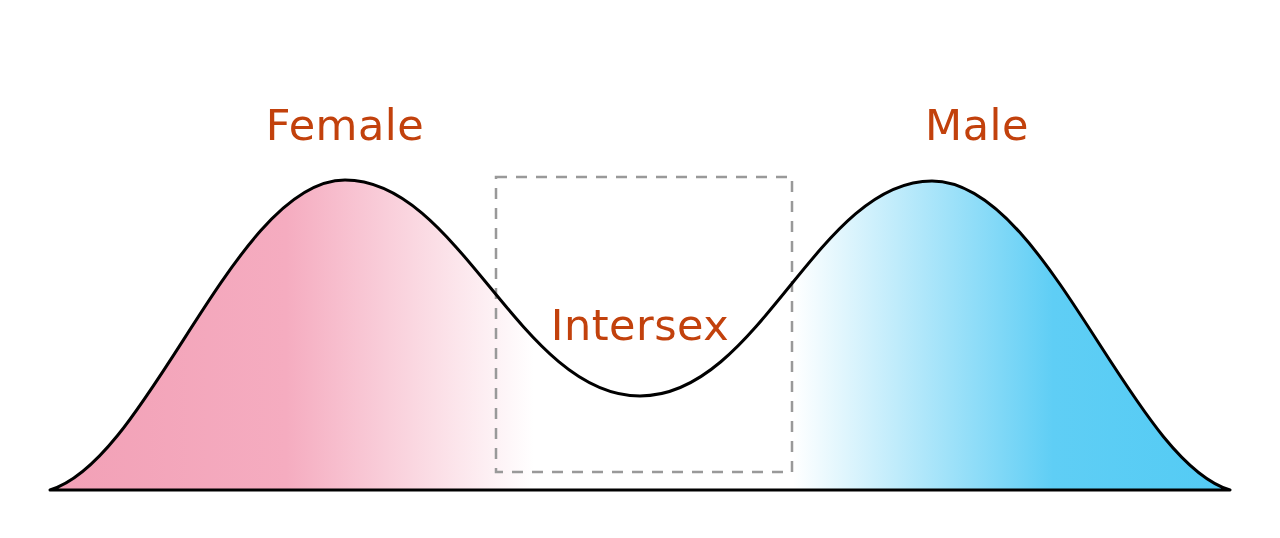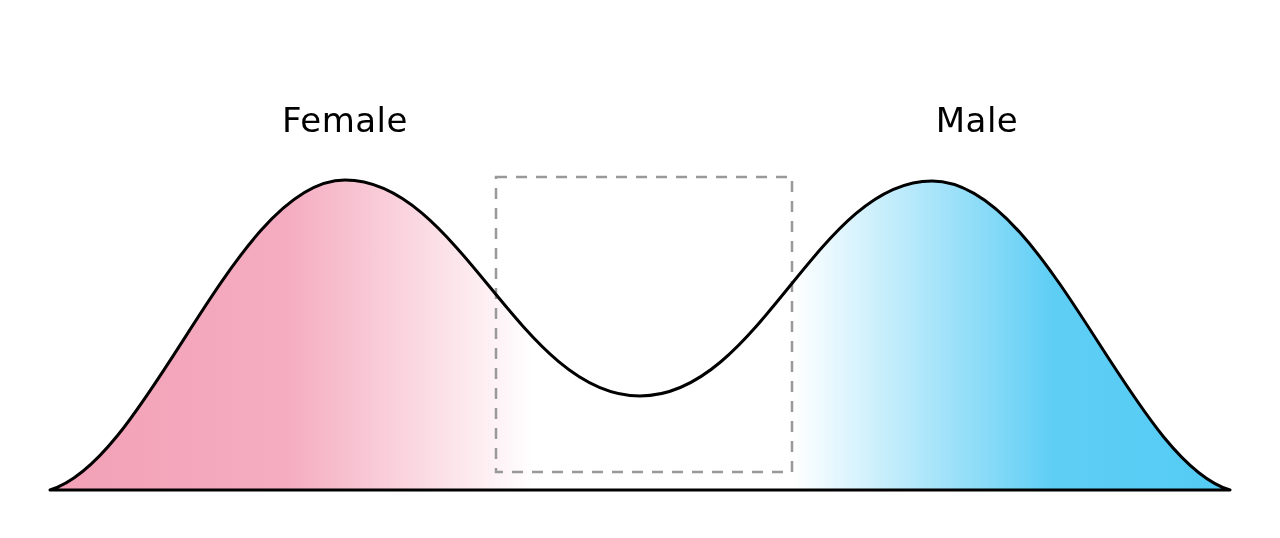--- a/index.html
+++ b/index.html
@@ -17,23 +17,23 @@
   }
   .stage svg {
     position: absolute;
     left: 0;
     top: 0;
     display: block;
   }
   .peak-label {
     position: absolute;
     transform: translateX(-50%);
-    font-size: 34px;
+    font-size: 43px;
     font-weight: 500;
-    color: #000000;
+    color: #c2410c;
     letter-spacing: 0.5px;
     white-space: nowrap;
   }
   .label-female { left: 345px; top: 100px; }
   .label-male   { left: 933px; top: 100px; margin-left: 44px; }
   .label-intersex { left: 640px; top: 300px; }
 </style>
 </head>
 <body>
 
@@ -65,14 +65,15 @@
              C 460 180, 520 396, 640 396
              C 760 396, 817 181, 932 181
              C 1047 181, 1130 460, 1230 490
              Z" fill="none" stroke-width="3" stroke-linejoin="round" stroke="#000000"></path>
   </svg>
 
   <div class="peak-label label-female">Female</div>
 
   <div class="peak-label label-male">Male</div>
 
+  <div class="peak-label label-intersex">Intersex</div>
 
 </div>
 
 </body></html>

